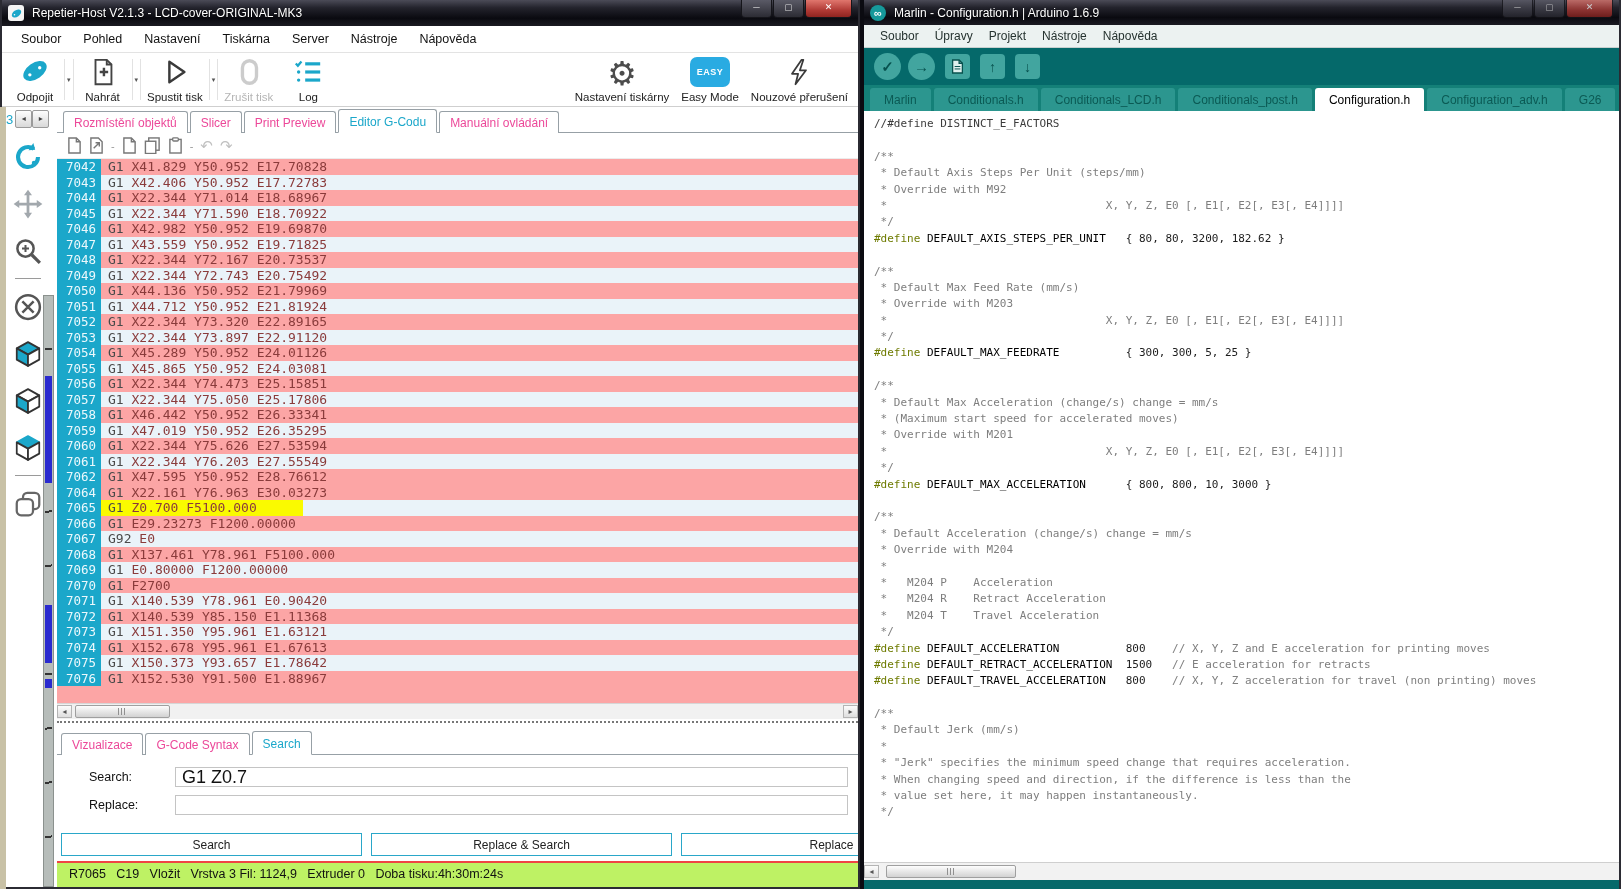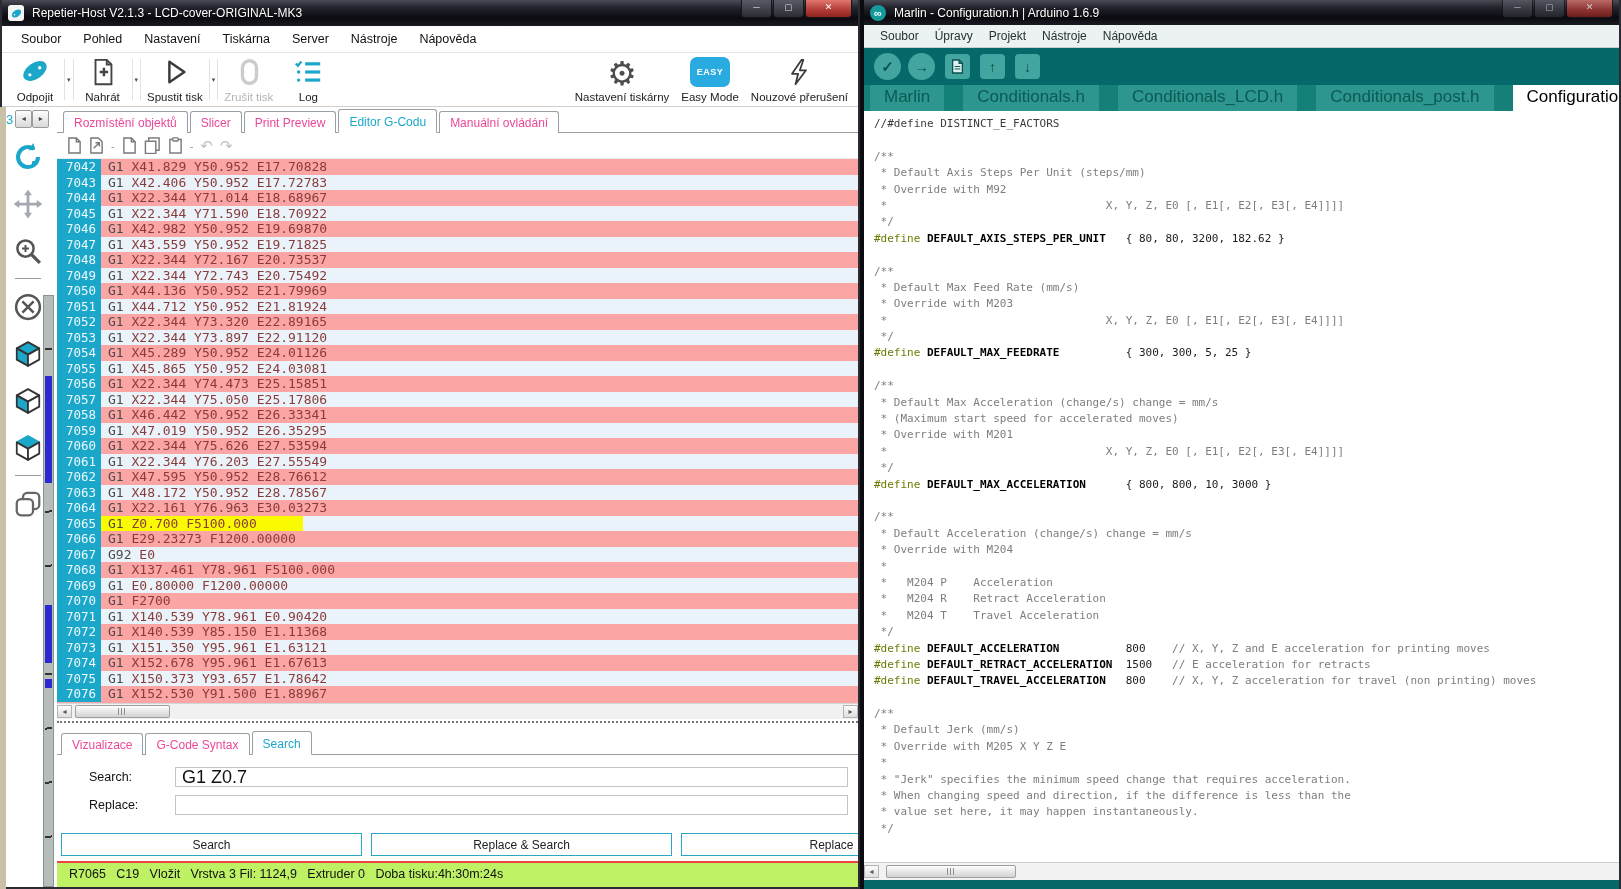--- a/index.html
+++ b/index.html
@@ -91,30 +91,30 @@
            border-right:2px solid #2b2b33;display:flex;flex-direction:column;}
   #win-ard .titlebar{height:25px;}
   .amenubar{height:22px;flex:none;background:#ECF2F1;border-bottom:1px solid #c8d0cf;display:flex;align-items:center;padding-left:8px;}
   .amitem{padding:2px 8px;font-size:12px;color:#25322f;}
   .atoolbar{height:37px;flex:none;background:#05696A;display:flex;align-items:center;padding-left:10px;gap:7px;}
   .acirc{width:27px;height:27px;border-radius:50%;background:#42A59F;color:#07514e;font-size:15px;font-weight:bold;
          display:flex;align-items:center;justify-content:center;}
   .asq{width:25px;height:25px;border-radius:4px;background:#42A59F;color:#07514e;font-size:14px;font-weight:bold;
        display:flex;align-items:center;justify-content:center;margin-left:3px;}
   .atabs{height:26px;flex:none;background:#148078;display:flex;align-items:flex-end;padding-left:6px;overflow:hidden;}
-  .atab{flex:none;font-size:17px;color:#0B5A54;background:#2C968F;padding:5px 14px 4px 14px;margin-right:19px;
+  .atab{flex:none;font-size:12px;color:#0B5A54;background:#2C968F;padding:5px 14px 4px 14px;margin-right:3px;
         border-radius:3px 3px 0 0;white-space:nowrap;}
   .atab.active{background:#fff;color:#000;}
   .acode{flex:1;background:#fff;overflow:hidden;padding:5px 0 0 10px;
          font-family:"DejaVu Sans Mono","Liberation Mono",monospace;font-size:11px;line-height:16.4px;}
   .aline{white-space:pre;height:16.4px;}
   .cm{color:#7E7E7E;}
   .p0{color:#3c3c3c;}
   .pp{color:#6E7B00;}
-  .nm{color:#000;font-weight:bold;}
+  .nm{color:#000;font-weight:normal;}
   .pl{color:#1c1c1c;}
   .ahscroll{height:17px;flex:none;background:#f2f2f2;border-top:1px solid #cfcfcf;position:relative;}
   .tealstrip{height:9px;flex:none;background:#05696A;}
 
   svg{display:block;}
 </style>
 </head>
 <body>
 
 <div class="win" id="win-rep">
@@ -335,21 +335,20 @@
           <div class="grow alt"><span class="gut">7053</span><span class="gtxt"><span class="gcmd">G1</span><span class="gpar"> X22.344</span><span class="gpar"> Y73.897</span><span class="gpar"> E22.91120</span></span></div>
           <div class="grow"><span class="gut">7054</span><span class="gtxt"><span class="gcmd">G1</span><span class="gpar"> X45.289</span><span class="gpar"> Y50.952</span><span class="gpar"> E24.01126</span></span></div>
           <div class="grow alt"><span class="gut">7055</span><span class="gtxt"><span class="gcmd">G1</span><span class="gpar"> X45.865</span><span class="gpar"> Y50.952</span><span class="gpar"> E24.03081</span></span></div>
           <div class="grow"><span class="gut">7056</span><span class="gtxt"><span class="gcmd">G1</span><span class="gpar"> X22.344</span><span class="gpar"> Y74.473</span><span class="gpar"> E25.15851</span></span></div>
           <div class="grow alt"><span class="gut">7057</span><span class="gtxt"><span class="gcmd">G1</span><span class="gpar"> X22.344</span><span class="gpar"> Y75.050</span><span class="gpar"> E25.17806</span></span></div>
           <div class="grow"><span class="gut">7058</span><span class="gtxt"><span class="gcmd">G1</span><span class="gpar"> X46.442</span><span class="gpar"> Y50.952</span><span class="gpar"> E26.33341</span></span></div>
           <div class="grow alt"><span class="gut">7059</span><span class="gtxt"><span class="gcmd">G1</span><span class="gpar"> X47.019</span><span class="gpar"> Y50.952</span><span class="gpar"> E26.35295</span></span></div>
           <div class="grow"><span class="gut">7060</span><span class="gtxt"><span class="gcmd">G1</span><span class="gpar"> X22.344</span><span class="gpar"> Y75.626</span><span class="gpar"> E27.53594</span></span></div>
           <div class="grow alt"><span class="gut">7061</span><span class="gtxt"><span class="gcmd">G1</span><span class="gpar"> X22.344</span><span class="gpar"> Y76.203</span><span class="gpar"> E27.55549</span></span></div>
           <div class="grow"><span class="gut">7062</span><span class="gtxt"><span class="gcmd">G1</span><span class="gpar"> X47.595</span><span class="gpar"> Y50.952</span><span class="gpar"> E28.76612</span></span></div>
-          <div class="grow alt"><span class="gut">7063</span><span class="gtxt"><span class="gcmd">G1</span><span class="gpar"> X48.172</span><span class="gpar"> Y50.952</span><span class="gpar"> E28.78567</span></span></div>
           <div class="grow"><span class="gut">7064</span><span class="gtxt"><span class="gcmd">G1</span><span class="gpar"> X22.161</span><span class="gpar"> Y76.963</span><span class="gpar"> E30.03273</span></span></div>
           <div class="grow alt"><span class="gut">7065</span><span class="gtxt hl"><span class="gcmd">G1</span><span class="gpar"> Z0.700</span><span class="gpar"> F5100.000</span></span></div>
           <div class="grow"><span class="gut">7066</span><span class="gtxt"><span class="gcmd">G1</span><span class="gpar"> E29.23273</span><span class="gpar"> F1200.00000</span></span></div>
           <div class="grow alt"><span class="gut">7067</span><span class="gtxt"><span class="gcmd">G92</span><span class="gpar"> E0</span></span></div>
           <div class="grow"><span class="gut">7068</span><span class="gtxt"><span class="gcmd">G1</span><span class="gpar"> X137.461</span><span class="gpar"> Y78.961</span><span class="gpar"> F5100.000</span></span></div>
           <div class="grow alt"><span class="gut">7069</span><span class="gtxt"><span class="gcmd">G1</span><span class="gpar"> E0.80000</span><span class="gpar"> F1200.00000</span></span></div>
           <div class="grow"><span class="gut">7070</span><span class="gtxt"><span class="gcmd">G1</span><span class="gpar"> F2700</span></span></div>
           <div class="grow alt"><span class="gut">7071</span><span class="gtxt"><span class="gcmd">G1</span><span class="gpar"> X140.539</span><span class="gpar"> Y78.961</span><span class="gpar"> E0.90420</span></span></div>
           <div class="grow"><span class="gut">7072</span><span class="gtxt"><span class="gcmd">G1</span><span class="gpar"> X140.539</span><span class="gpar"> Y85.150</span><span class="gpar"> E1.11368</span></span></div>
           <div class="grow alt"><span class="gut">7073</span><span class="gtxt"><span class="gcmd">G1</span><span class="gpar"> X151.350</span><span class="gpar"> Y95.961</span><span class="gpar"> E1.63121</span></span></div>
@@ -471,21 +470,20 @@
       <div class="aline"><span class="cm"> *   M204 P    Acceleration</span></div>
       <div class="aline"><span class="cm"> *   M204 R    Retract Acceleration</span></div>
       <div class="aline"><span class="cm"> *   M204 T    Travel Acceleration</span></div>
       <div class="aline"><span class="cm"> */</span></div>
       <div class="aline"><span class="pp">#define </span><span class="nm">DEFAULT_ACCELERATION</span><span class="pl">          800    </span><span class="cm">// X, Y, Z and E acceleration for printing moves</span></div>
       <div class="aline"><span class="pp">#define </span><span class="nm">DEFAULT_RETRACT_ACCELERATION</span><span class="pl">  1500   </span><span class="cm">// E acceleration for retracts</span></div>
       <div class="aline"><span class="pp">#define </span><span class="nm">DEFAULT_TRAVEL_ACCELERATION</span><span class="pl">   800    </span><span class="cm">// X, Y, Z acceleration for travel (non printing) moves</span></div>
       <div class="aline">&nbsp;</div>
       <div class="aline"><span class="cm">/**</span></div>
       <div class="aline"><span class="cm"> * Default Jerk (mm/s)</span></div>
-      <div class="aline"><span class="cm"> * Override with M205 X Y Z E</span></div>
       <div class="aline"><span class="cm"> *</span></div>
       <div class="aline"><span class="cm"> * "Jerk" specifies the minimum speed change that requires acceleration.</span></div>
       <div class="aline"><span class="cm"> * When changing speed and direction, if the difference is less than the</span></div>
       <div class="aline"><span class="cm"> * value set here, it may happen instantaneously.</span></div>
       <div class="aline"><span class="cm"> */</span></div>
     </div>
 
   <div class="ahscroll">
     <span class="harrow l" style="top:2px;">◂</span>
     <div class="hthumb" style="left:22px;width:130px;top:2px;">

